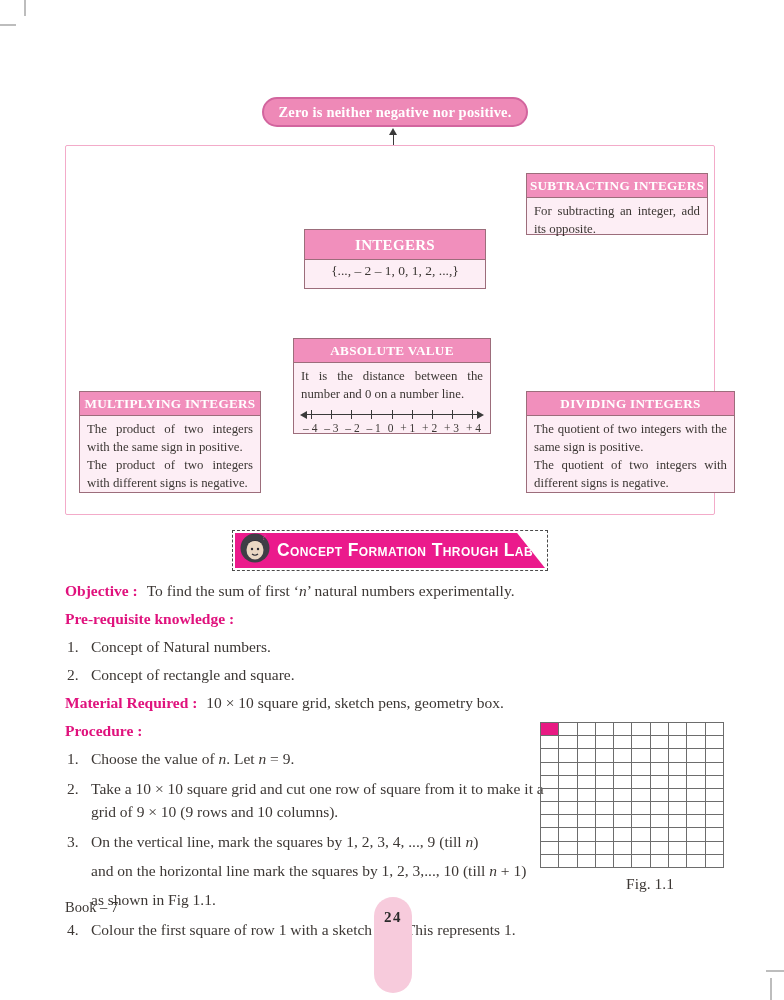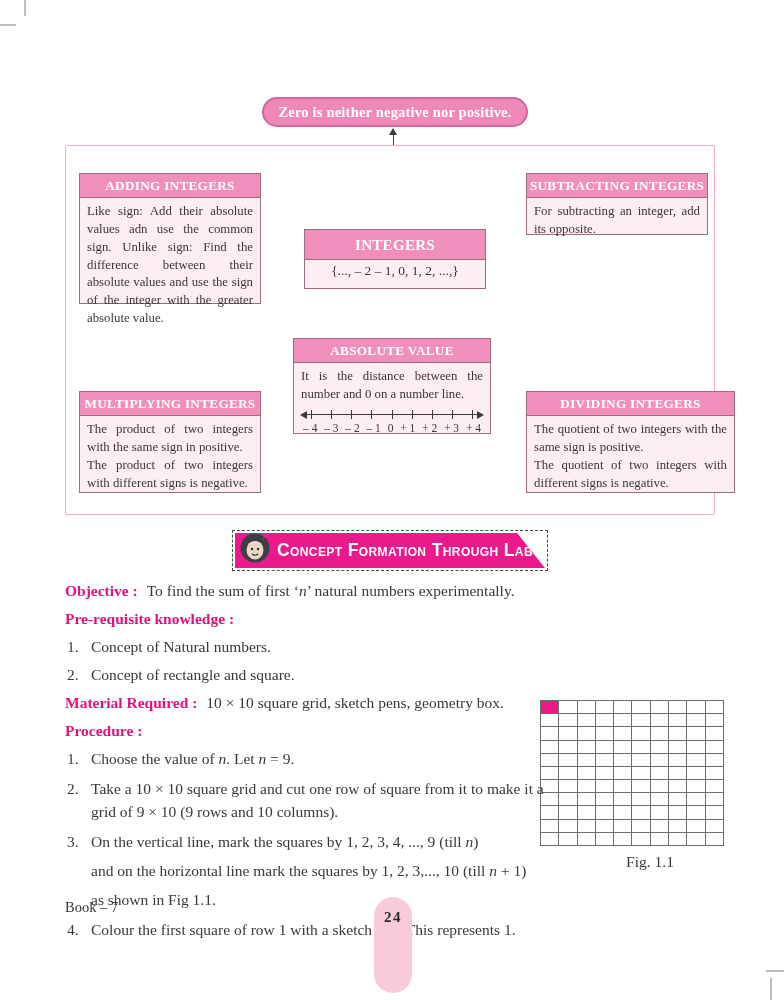--- a/index.html
+++ b/index.html
@@ -76,21 +76,21 @@
   .lbl{color:var(--c-magenta-text);font-weight:bold;}
   .gap{display:inline-block;width:9px;}
   .oli{display:flex;margin:0 0 5px 2px;line-height:23px;}
   .oli .num{width:24px;flex:0 0 24px;}
   .proc{width:480px;}
   .proc .oli{margin-bottom:7px;}
   .sub{margin-bottom:6px;}
   .sub:last-child{margin-bottom:0;}
 
   
-  .figure{position:absolute;left:540px;top:700px;width:220px;}
+  .figure{position:absolute;left:540px;top:722px;width:220px;}
   .sqgrid{display:grid;width:184px;height:146px;border-top:1px solid #6d6d6d;border-left:1px solid #6d6d6d;box-sizing:border-box;}
   .gcell{border-right:1px solid #6d6d6d;border-bottom:1px solid #6d6d6d;}
   .figcap{text-align:center;margin-top:7px;font-size:15.5px;}
 
   
   .book{position:absolute;left:65px;top:899px;font-size:14.5px;text-align:center;}
   .pill{position:absolute;left:374px;top:897px;width:38px;height:96px;background:var(--c-page-pill);
     border-radius:19px;text-align:center;}
   .pill span{display:inline-block;margin-top:12px;font-weight:bold;font-size:15px;letter-spacing:1.5px;color:#2a2a2a;}
 </style>
@@ -122,26 +122,20 @@
 
   <div class="vline" style="left:500px;top:205px;height:274px;"></div>
   <div class="hline" style="left:500px;top:205px;width:18px;"></div>
   <div class="arr arr-right" style="left:518px;top:201px;"></div>
   <div class="hline" style="left:485px;top:263px;width:15px;"></div>
   <div class="hline" style="left:500px;top:478px;width:18px;"></div>
   <div class="arr arr-right" style="left:518px;top:474px;"></div>
 
   <div class="diagram">
 
-    <div class="cbox" style="left:13px;top:27px;width:182px;height:131px;">
-      <div class="hd">ADDING INTEGERS</div>
-      <div class="bd">
-          <p>Like sign: Add their absolute values adn use the common sign. Unlike sign: Find the difference between their absolute values and use the sign of the integer with the greater absolute value.</p>
-        </div>
-    </div>
 
     <div class="cbox" style="left:460px;top:27px;width:182px;height:62px;">
       <div class="hd">SUBTRACTING INTEGERS</div>
       <div class="bd">
           <p>For subtracting an integer, add its opposite.</p>
         </div>
     </div>
 
     <div class="cbox box-integers" style="left:238px;top:83px;width:182px;height:60px;">
       <div class="hd">INTEGERS</div>

